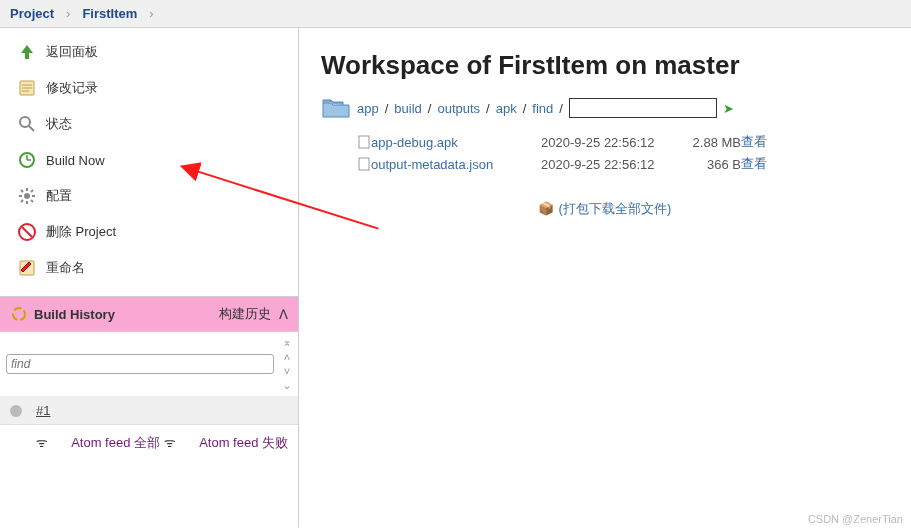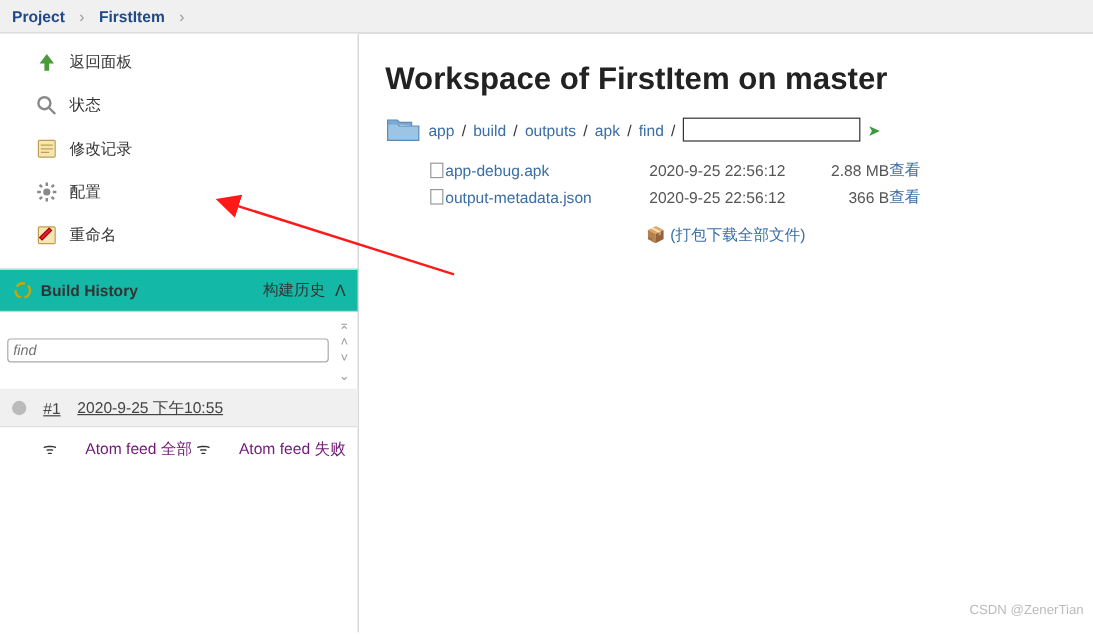--- a/index.html
+++ b/index.html
@@ -1,24 +1,24 @@
 <!DOCTYPE html>
 <html><head>
 <meta charset="utf-8">
 <style>
   html,body{margin:0;padding:0;font-family:Helvetica,Arial,sans-serif;font-size:13px;color:#333;background:#fff;width:911px;height:529px;overflow:hidden}
   a{color:#204a87;text-decoration:none}
   .breadcrumb{background:#f0f0f0;border-bottom:1px solid #d0d0d0;padding:6px 10px;display:flex;align-items:center;gap:6px;font-size:13px}
   .breadcrumb span.sep{color:#999;margin:0 6px}
   .layout{display:flex;height:calc(100% - 30px)}
   .sidebar{width:298px;border-right:1px solid #d0d0d0;background:#fff;display:flex;flex-direction:column;position:relative}
-  .side-items{padding:6px 0 10px 16px}
+  .side-items{padding:6px 0 10px 4px}
   .side-item{display:flex;align-items:center;gap:8px;padding:7px 10px 7px 12px;color:#333;cursor:pointer}
   .side-item .ic{width:22px;height:22px;display:flex;align-items:center;justify-content:center}
-  .bh-head{background:#14b8a6;border-top:1px solid #d0d0d0;border-bottom:1px solid #d0d0d0;padding:8px 10px;display:flex;align-items:center;justify-content:space-between;font-weight:bold}
+  .bh-head{background:#f9a8d4;border-top:1px solid #d0d0d0;border-bottom:1px solid #d0d0d0;padding:8px 10px;display:flex;align-items:center;justify-content:space-between;font-weight:bold}
   .bh-head .right{display:flex;align-items:center;gap:8px;font-weight:normal;color:#333}
   .bh-find{display:flex;align-items:center;border-bottom:1px solid #eee}
   .bh-find input{flex:1;border:1px solid #aaa;margin:4px 2px 4px 6px;padding:2px 4px;font-size:12px;font-style:italic;color:#888;border-radius:3px}
   .bh-btns{width:18px;display:flex;flex-direction:column;align-items:center;gap:2px;padding:4px 2px}
   .bh-btns span{font-size:11px;color:#999;cursor:pointer}
   .bh-row{display:flex;align-items:center;gap:14px;padding:6px 10px;background:#f0f0f0;border-bottom:1px solid #e0e0e0}
   .bh-row .ball{width:12px;height:12px;border-radius:50%;background:#bbb}
   .bh-row a{text-decoration:underline;color:#444}
   .feeds{padding:8px 10px;text-align:right}
   .feeds a{color:#701a75;margin-left:20px}
@@ -28,24 +28,24 @@
   .bc-path .folder{font-size:28px}
   .bc-path a{color:#3a6ea5}
   .bc-path input{border:1px solid #333;padding:1px 3px;width:140px;height:16px}
   .files{margin-left:36px}
   .file-row{display:flex;align-items:center;padding:2px 0}
   .file-row .fic{width:14px;height:14px;flex-shrink:0}
   .file-row .fname{width:170px;color:#3a6ea5}
   .file-row .fdate{width:140px;color:#555}
   .file-row .fsize{width:60px;color:#555;text-align:right}
   .file-row .fview{color:#3a6ea5}
-  .dl-all{text-align:center;margin-top:12px}
+  .dl-all{text-align:center;margin-top:25px}
   .dl-all a{color:#3a6ea5}
   .arrow{position:absolute;left:135px;top:152px;width:300px;height:80px;pointer-events:none}
-  .wm{position:absolute;right:8px;bottom:14px;font-size:11px;color:#bbb}
+  .wm{position:absolute;right:8px;bottom:4px;font-size:11px;color:#bbb}
   svg{display:block}
 </style>
 </head>
 <body>
 
 <div class="breadcrumb">
   <a href="#"><b>Project</b></a>
   <span class="sep">›</span>
   <a href="#"><b>FirstItem</b></a>
   <span class="sep">›</span>
@@ -59,36 +59,46 @@
         <span class="ic">
             <svg width="20" height="20">
               <path d="M10 3 L16 11 L12 11 L12 17 L8 17 L8 11 L4 11 Z" fill="#4a9b3a"></path>
             </svg>
           </span>
         <span>返回面板</span>
       </div>
       <div class="side-item">
         <span class="ic">
             <svg width="20" height="20">
-              <circle cx="8" cy="8" r="5" fill="none" stroke="#888" stroke-width="2"></circle>
-              <line x1="12" y1="12" x2="17" y2="17" stroke="#888" stroke-width="2"></line>
-            </svg>
-          </span>
-        <span>状态</span>
-      </div>
-      <div class="side-item">
-        <span class="ic">
-            <svg width="20" height="20">
               <rect x="3" y="3" width="14" height="14" rx="1" fill="#f5e6b3" stroke="#c0a050"></rect>
               <line x1="5" y1="7" x2="15" y2="7" stroke="#c0a050"></line>
               <line x1="5" y1="10" x2="15" y2="10" stroke="#c0a050"></line>
               <line x1="5" y1="13" x2="12" y2="13" stroke="#c0a050"></line>
             </svg>
           </span>
         <span>修改记录</span>
+      </div>
+      <div class="side-item">
+        <span class="ic">
+            <svg width="20" height="20">
+              <circle cx="8" cy="8" r="5" fill="none" stroke="#888" stroke-width="2"></circle>
+              <line x1="12" y1="12" x2="17" y2="17" stroke="#888" stroke-width="2"></line>
+            </svg>
+          </span>
+        <span>状态</span>
+      </div>
+      <div class="side-item">
+        <span class="ic">
+            <svg width="20" height="20">
+              <circle cx="10" cy="10" r="7" fill="#fff" stroke="#4a9b3a" stroke-width="2"></circle>
+              <line x1="10" y1="10" x2="10" y2="5" stroke="#4a9b3a" stroke-width="1.5"></line>
+              <line x1="10" y1="10" x2="14" y2="10" stroke="#4a9b3a" stroke-width="1.5"></line>
+            </svg>
+          </span>
+        <span>Build Now</span>
       </div>
       <div class="side-item">
         <span class="ic">
             <svg width="20" height="20">
               <circle cx="10" cy="10" r="3" fill="#888"></circle>
               <g stroke="#888" stroke-width="2">
                 <line x1="10" y1="2" x2="10" y2="5"></line>
                 <line x1="10" y1="15" x2="10" y2="18"></line>
                 <line x1="2" y1="10" x2="5" y2="10"></line>
                 <line x1="15" y1="10" x2="18" y2="10"></line>
@@ -97,20 +107,29 @@
                 <line x1="4" y1="16" x2="6" y2="14"></line>
                 <line x1="14" y1="6" x2="16" y2="4"></line>
               </g>
             </svg>
           </span>
         <span>配置</span>
       </div>
       <div class="side-item">
         <span class="ic">
             <svg width="20" height="20">
+              <circle cx="10" cy="10" r="8" fill="none" stroke="#d23" stroke-width="2"></circle>
+              <line x1="5" y1="5" x2="15" y2="15" stroke="#d23" stroke-width="2"></line>
+            </svg>
+          </span>
+        <span>删除 Project</span>
+      </div>
+      <div class="side-item">
+        <span class="ic">
+            <svg width="20" height="20">
               <rect x="3" y="3" width="14" height="14" rx="1" fill="#f5e6b3" stroke="#c0a050"></rect>
               <path d="M6 14 L14 6 L12 4 L4 12 Z" fill="#d23" stroke="#a01"></path>
             </svg>
           </span>
         <span>重命名</span>
       </div>
     </div>
 
     <div class="bh-head">
       <span style="display:flex;align-items:center;gap:6px">
@@ -133,21 +152,20 @@
         <span>⌅</span>
         <span>˄</span>
         <span>˅</span>
         <span>⌄</span>
       </div>
     </div>
 
     <div class="bh-row">
       <span class="ball"></span>
       <a href="#">#1</a>
-      <a href="#">2020-9-25 下午10:55</a>
     </div>
 
     <div class="feeds">
       <span>ᯤ</span>
       <a href="#">Atom feed 全部</a>
       <span>ᯤ</span>
       <a href="#">Atom feed 失败</a>
     </div>
   </div>
 

